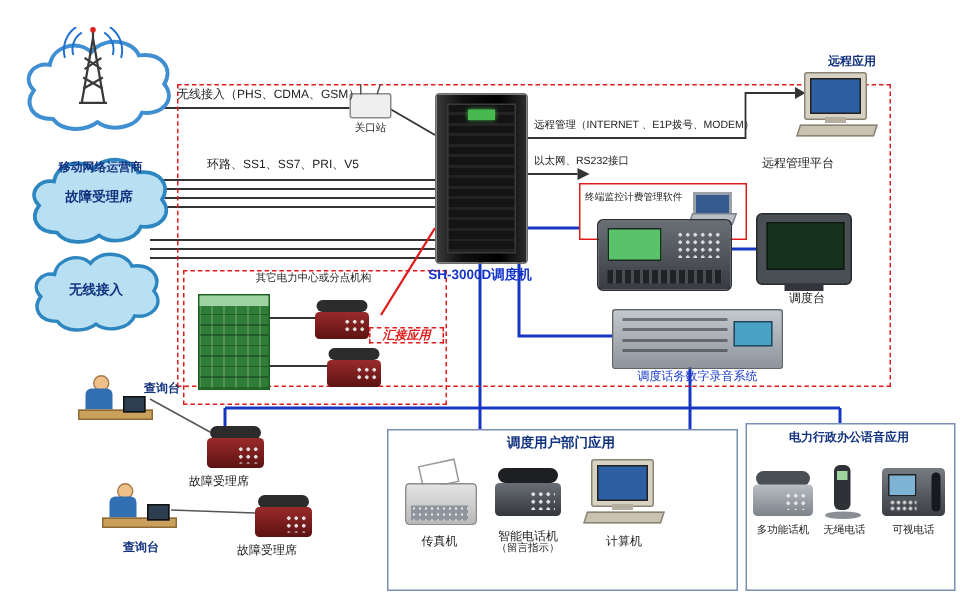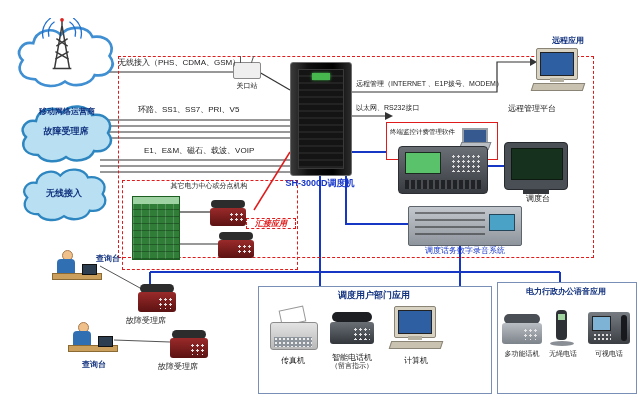--- a/index.html
+++ b/index.html
@@ -182,21 +182,20 @@
   <div class="lbl b blue c t9" style="left:268px;top:178px;width:104px;">SH-3000D调度机</div>
 
   <div class="dev gw">
       <i class="a1"></i>
       <i class="a2"></i>
     </div>
   <div class="lbl t7 c" style="left:226px;top:82px;width:42px;">关口站</div>
 
   <div class="lbl" style="left:118px;top:58px;width:160px;">无线接入（PHS、CDMA、GSM）</div>
   <div class="lbl" style="left:138px;top:105px;width:150px;">环路、SS1、SS7、PRI、V5</div>
-  <div class="lbl" style="left:144px;top:146px;width:160px;">E1、E&amp;M、磁石、载波、VOIP</div>
   <div class="lbl t7" style="left:356px;top:80px;width:170px;">远程管理（INTERNET 、E1P拨号、MODEM）</div>
   <div class="lbl t7" style="left:356px;top:104px;width:100px;">以太网、RS232接口</div>
   <div class="lbl b red c" style="left:246px;top:218px;width:48px;border:1px dashed #e01b1b;">汇接应用</div>
 
   <div class="lbl b navy c" style="left:538px;top:36px;width:60px;">远程应用</div>
   <div class="pc" style="left:532px;top:48px;">
     <div class="mon"></div>
       <div class="scr"></div>
       <div class="stand"></div>
       <div class="kb"></div>

